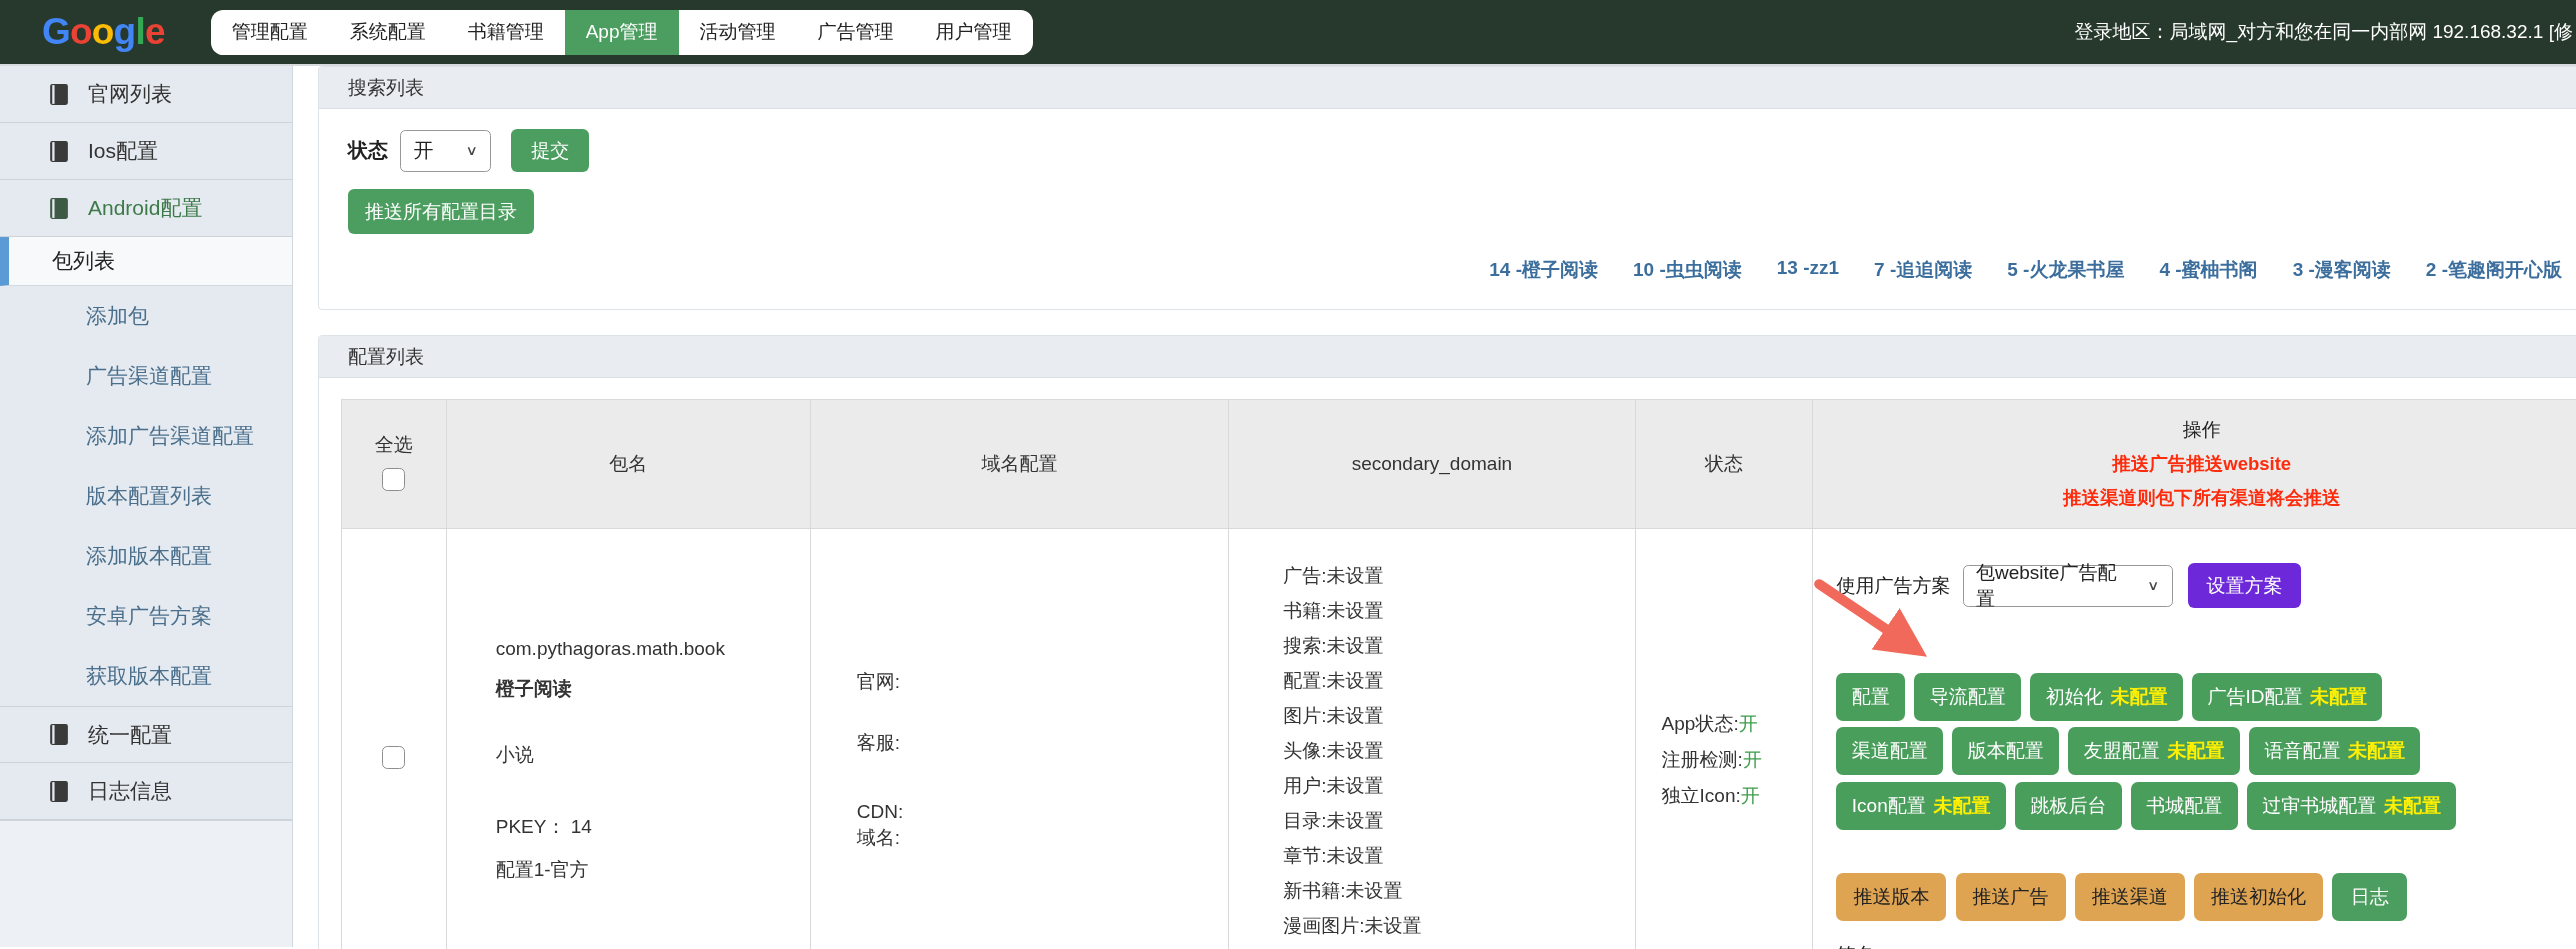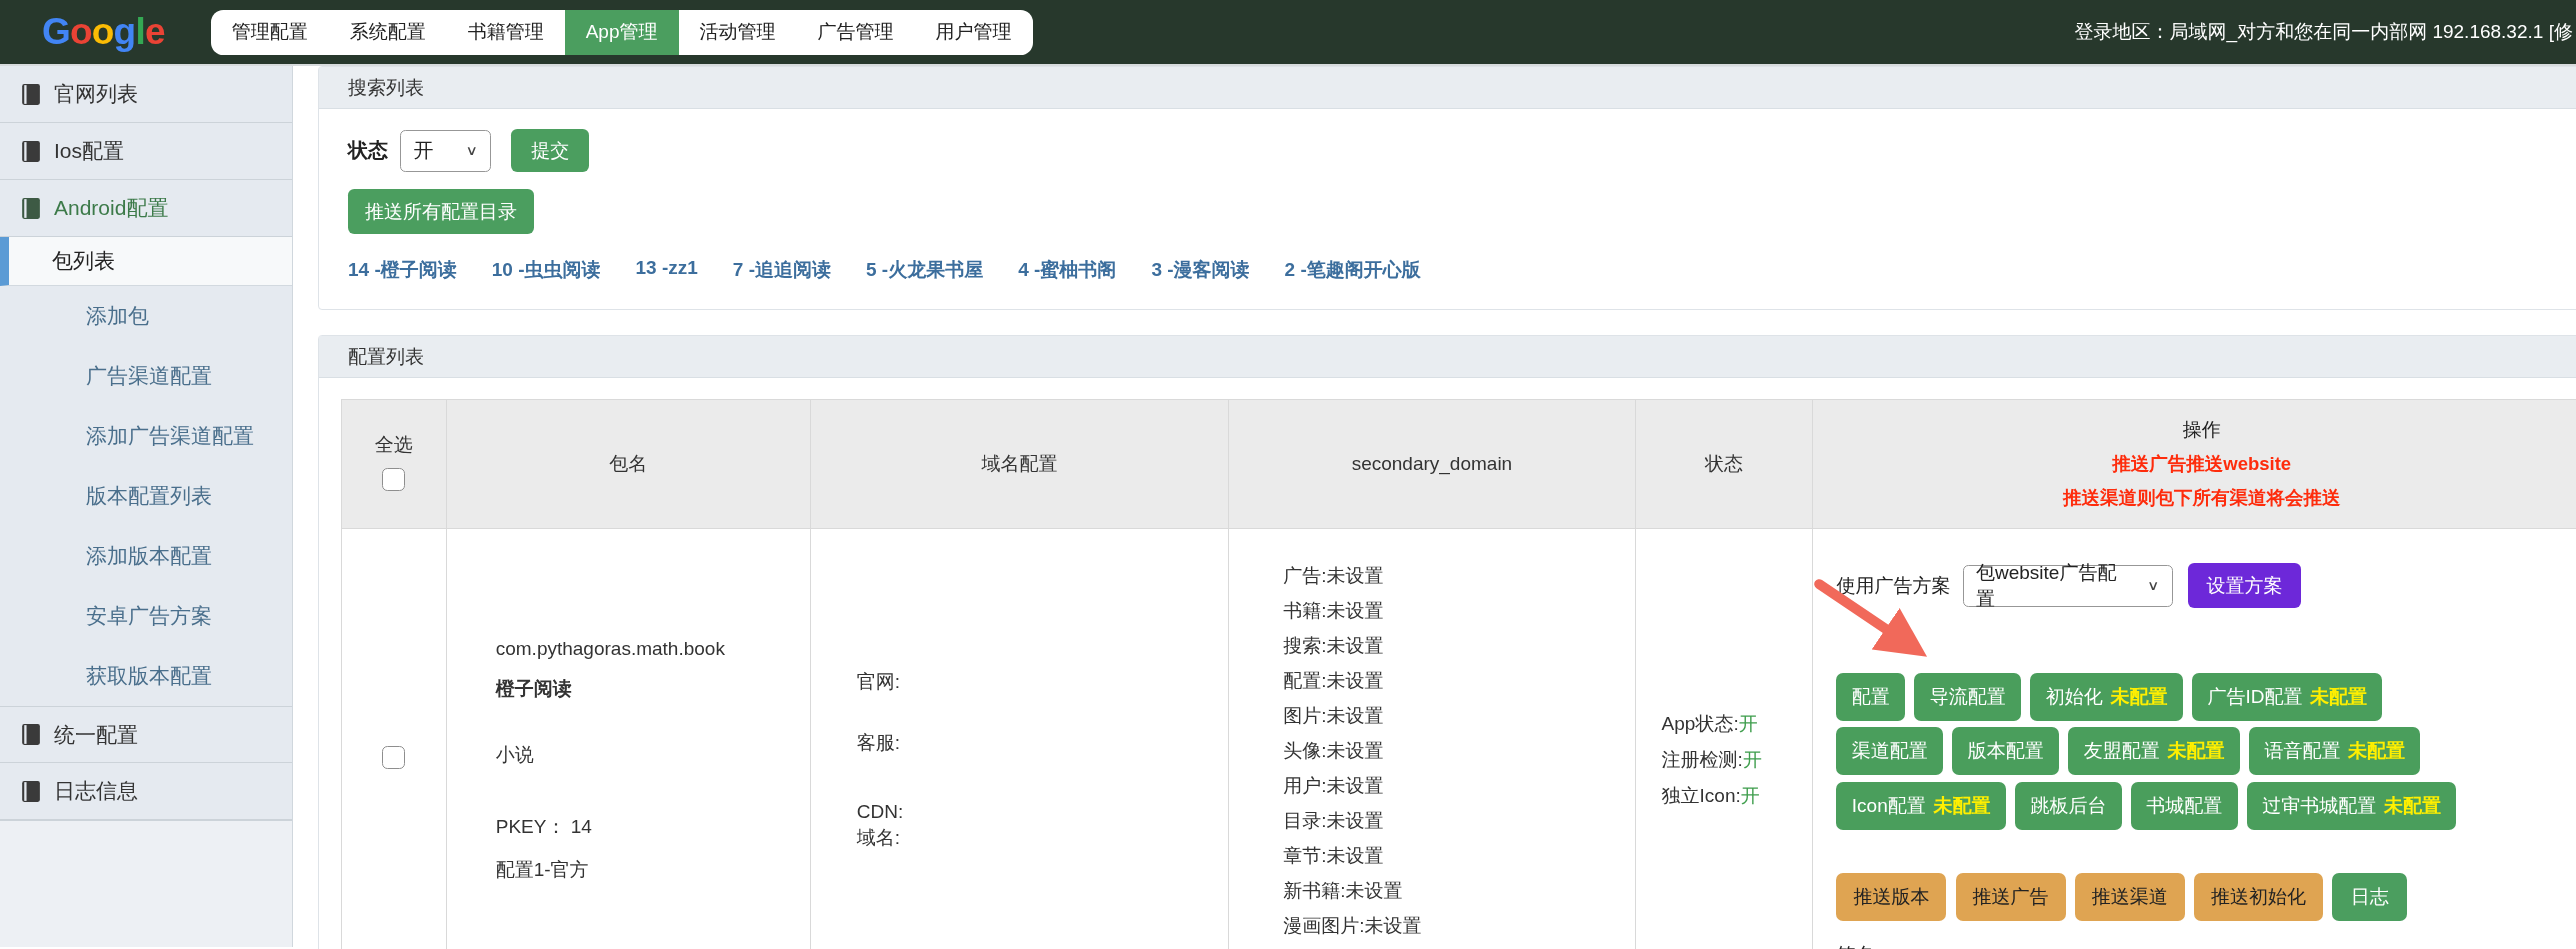--- a/index.html
+++ b/index.html
@@ -22,21 +22,21 @@
   .nav-link { color:#fff; font-size:19px; cursor:pointer; white-space:nowrap; }
   .login-info { margin-left:auto; color:#fff; font-size:19px; white-space:nowrap; padding-right:3.1px; }
 
   
   .layout { display:flex; height:881px; }
 
   
   .sidebar { width:293px; flex-shrink:0; background:#e5eaf0; border-right:0.8px solid #d0d7dd;
              display:flex; flex-direction:column; }
   .side-item { display:flex; align-items:center; font-size:21px; cursor:pointer; flex-shrink:0; }
-  .side-item.top { height:57px; padding-left:18px; gap:11px; color:#333; border-bottom:0.8px solid #ccd3d9; }
+  .side-item.top { height:57px; padding-left:46px; gap:17px; color:#333; border-bottom:0.8px solid #ccd3d9; }
   .side-item.top.accent { color:#3c7a49; }
   .side-item.sub { height:60px; padding-left:86px; color:#4a6f8c; }
   .side-item.active { height:49px; background:#f7f9fa; border-left:9.2px solid #5b9bd5;
                       padding-left:43px; color:#222; border-bottom:0.8px solid #d2d9df; }
   .side-item.top.first-after-subs { border-top:0.8px solid #ccd3d9; }
   .side-fill { flex:1; background:#edf0f4; border-top:0.8px solid #ccd3d9; }
   .book-icon { width:25px; height:25px; flex-shrink:0; }
 
   
   .main { flex:1; padding-left:25px; background:#fff; }
@@ -50,21 +50,21 @@
             display:inline-flex; align-items:center; padding:0 12.3px; font-size:20px; color:#222;
             cursor:pointer; justify-content:space-between; }
   .select .chev { color:#444; font-size:17px; margin-left:14px; transform:scaleY(0.8); }
   .status-select { width:91px; margin-left:12.3px; }
   .btn { border:none; border-radius:6.2px; font-size:19px; cursor:pointer;
          display:inline-flex; align-items:center; justify-content:center;
          font-family:inherit; white-space:nowrap; }
   .btn-green { background:#4b9e5f; color:#fff; }
   .submit-btn { height:43px; padding:16px 20px; margin-left:20px; }
   .pushall-btn { height:45px; padding:0 17px; margin-top:17px; }
-  .pkg-links { margin-top:23px; display:flex; gap:35px; }
+  .pkg-links { margin-top:23px; display:flex; gap:35px;justify-content:flex-end; }
   .pkg-link { color:#3c6e9d; font-size:19px; font-weight:600; cursor:pointer; white-space:nowrap; }
 
   .config-panel { margin-top:25px; }
   .config-body { padding:21px 0 0 21.6px; }
 
   
   table.cfg { border-collapse:collapse; table-layout:fixed; }
   table.cfg th, table.cfg td { border:0.8px solid #d9d9d9; }
   th.cell { background:#ebebeb; font-weight:400; font-size:19px; color:#333;
             height:129px; text-align:center; vertical-align:middle; }

